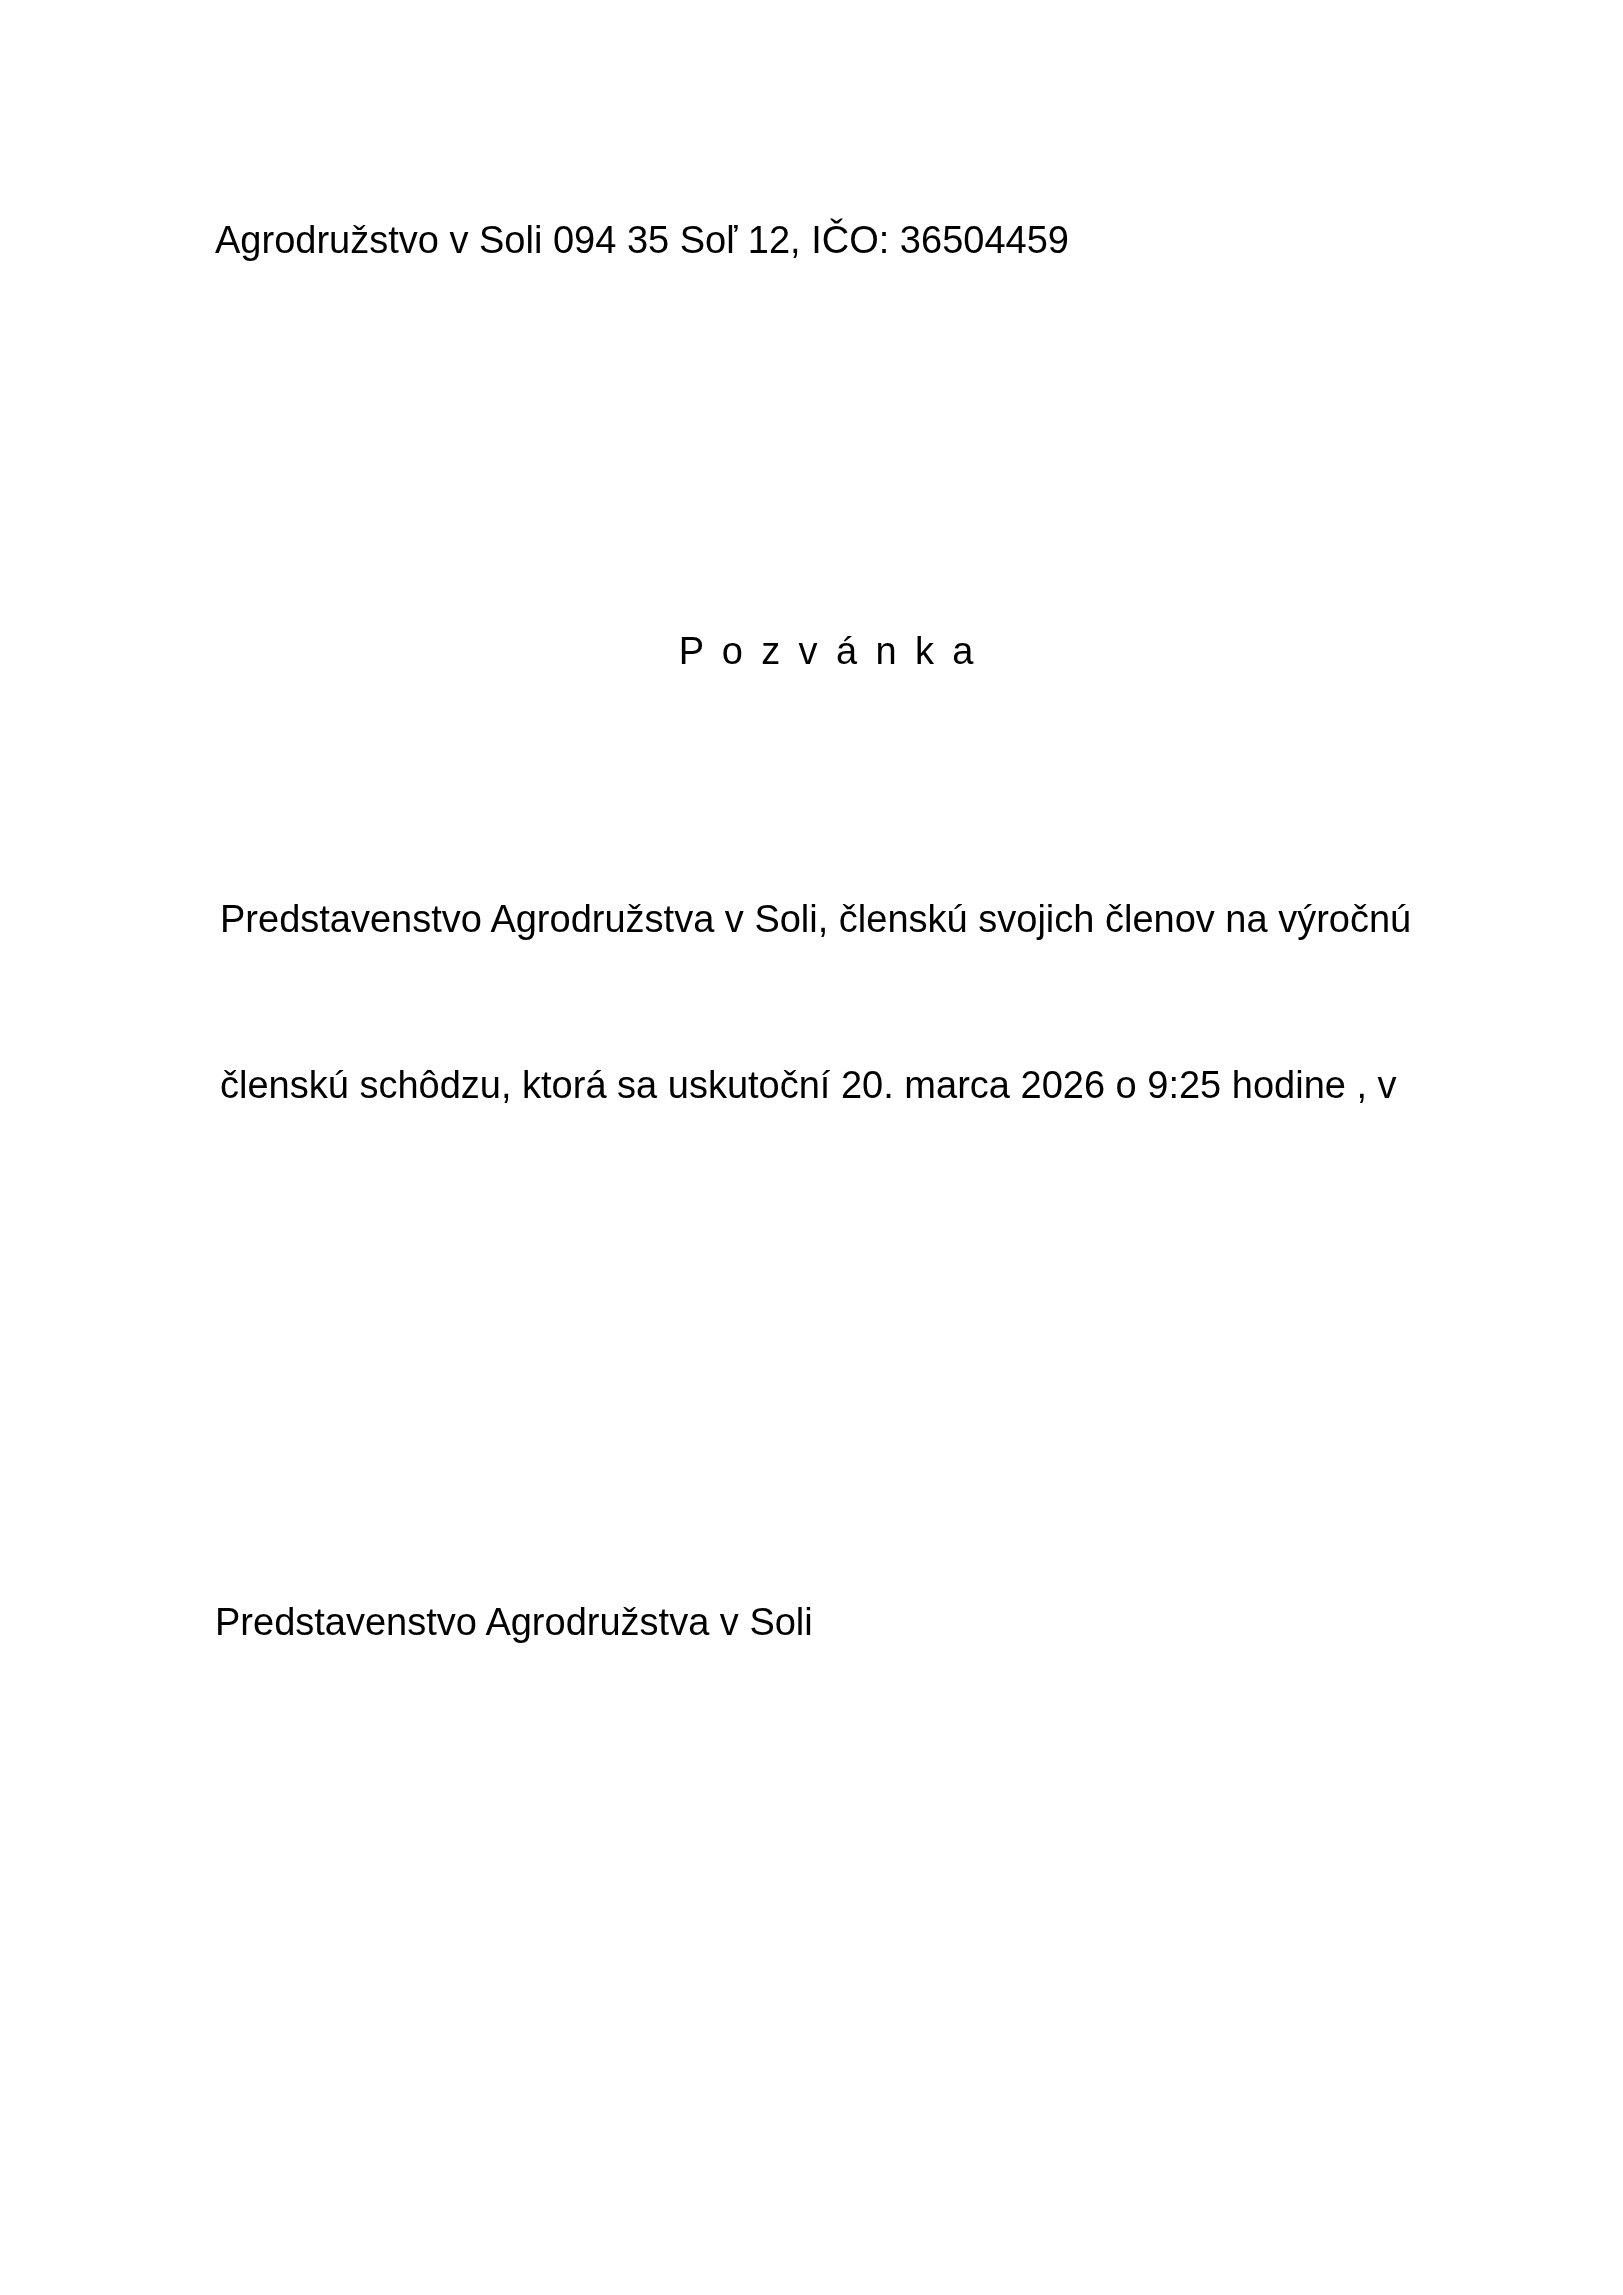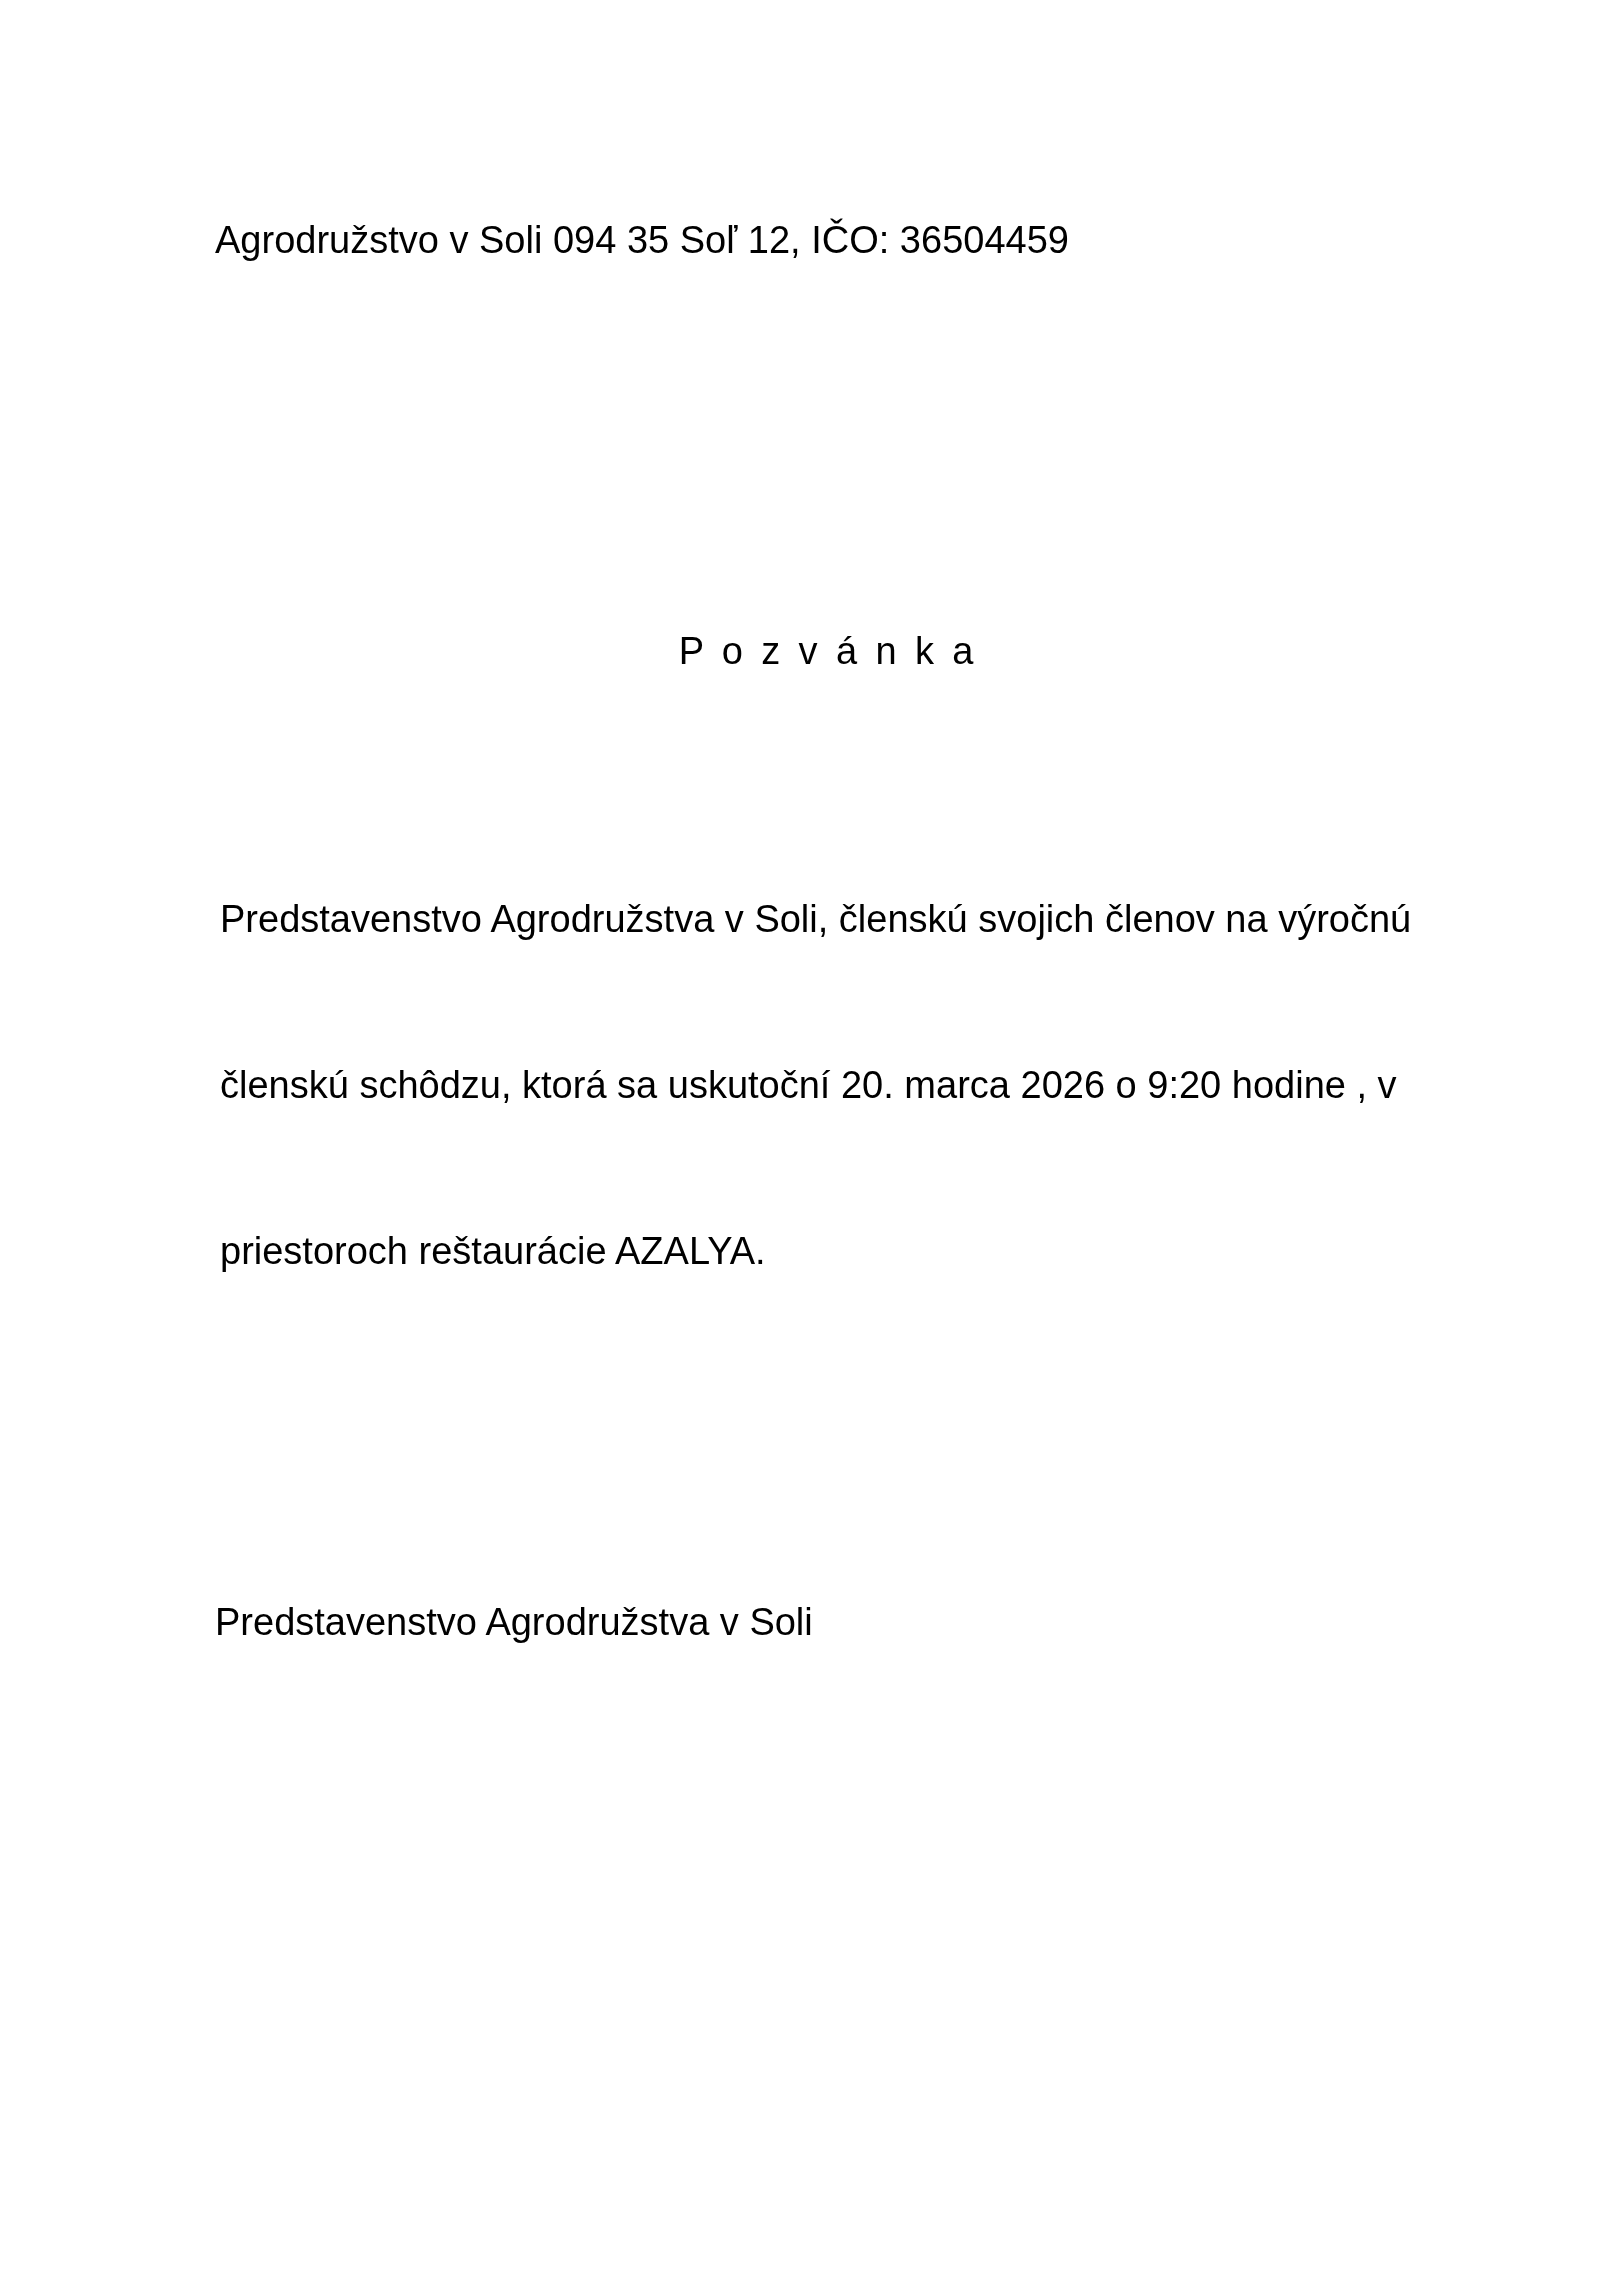--- a/index.html
+++ b/index.html
@@ -75,21 +75,20 @@
 <body>
 
 <div class="page">
 
   <div class="doc-text header-line">Agrodružstvo v Soli 094 35 Soľ 12, IČO: 36504459</div>
 
   <div class="doc-text doc-title">P o z v á n k a</div>
 
   <div class="doc-text body-paragraph">
     <div class="body-line">Predstavenstvo Agrodružstva v Soli, členskú svojich členov na výročnú</div>
-    <div class="body-line">členskú schôdzu, ktorá sa uskutoční 20. marca 2026 o 9:20 hodine , v</div>
-    <div class="body-line">priestoroch reštaurácie AZALYA.</div>
+    <div class="body-line">členskú schôdzu, ktorá sa uskutoční 20. marca 2026 o 9:25 hodine , v</div>
   </div>
 
   <div class="doc-text signature-line">Predstavenstvo Agrodružstva v Soli</div>
 
 
 </div>
 
 
 </body></html>

